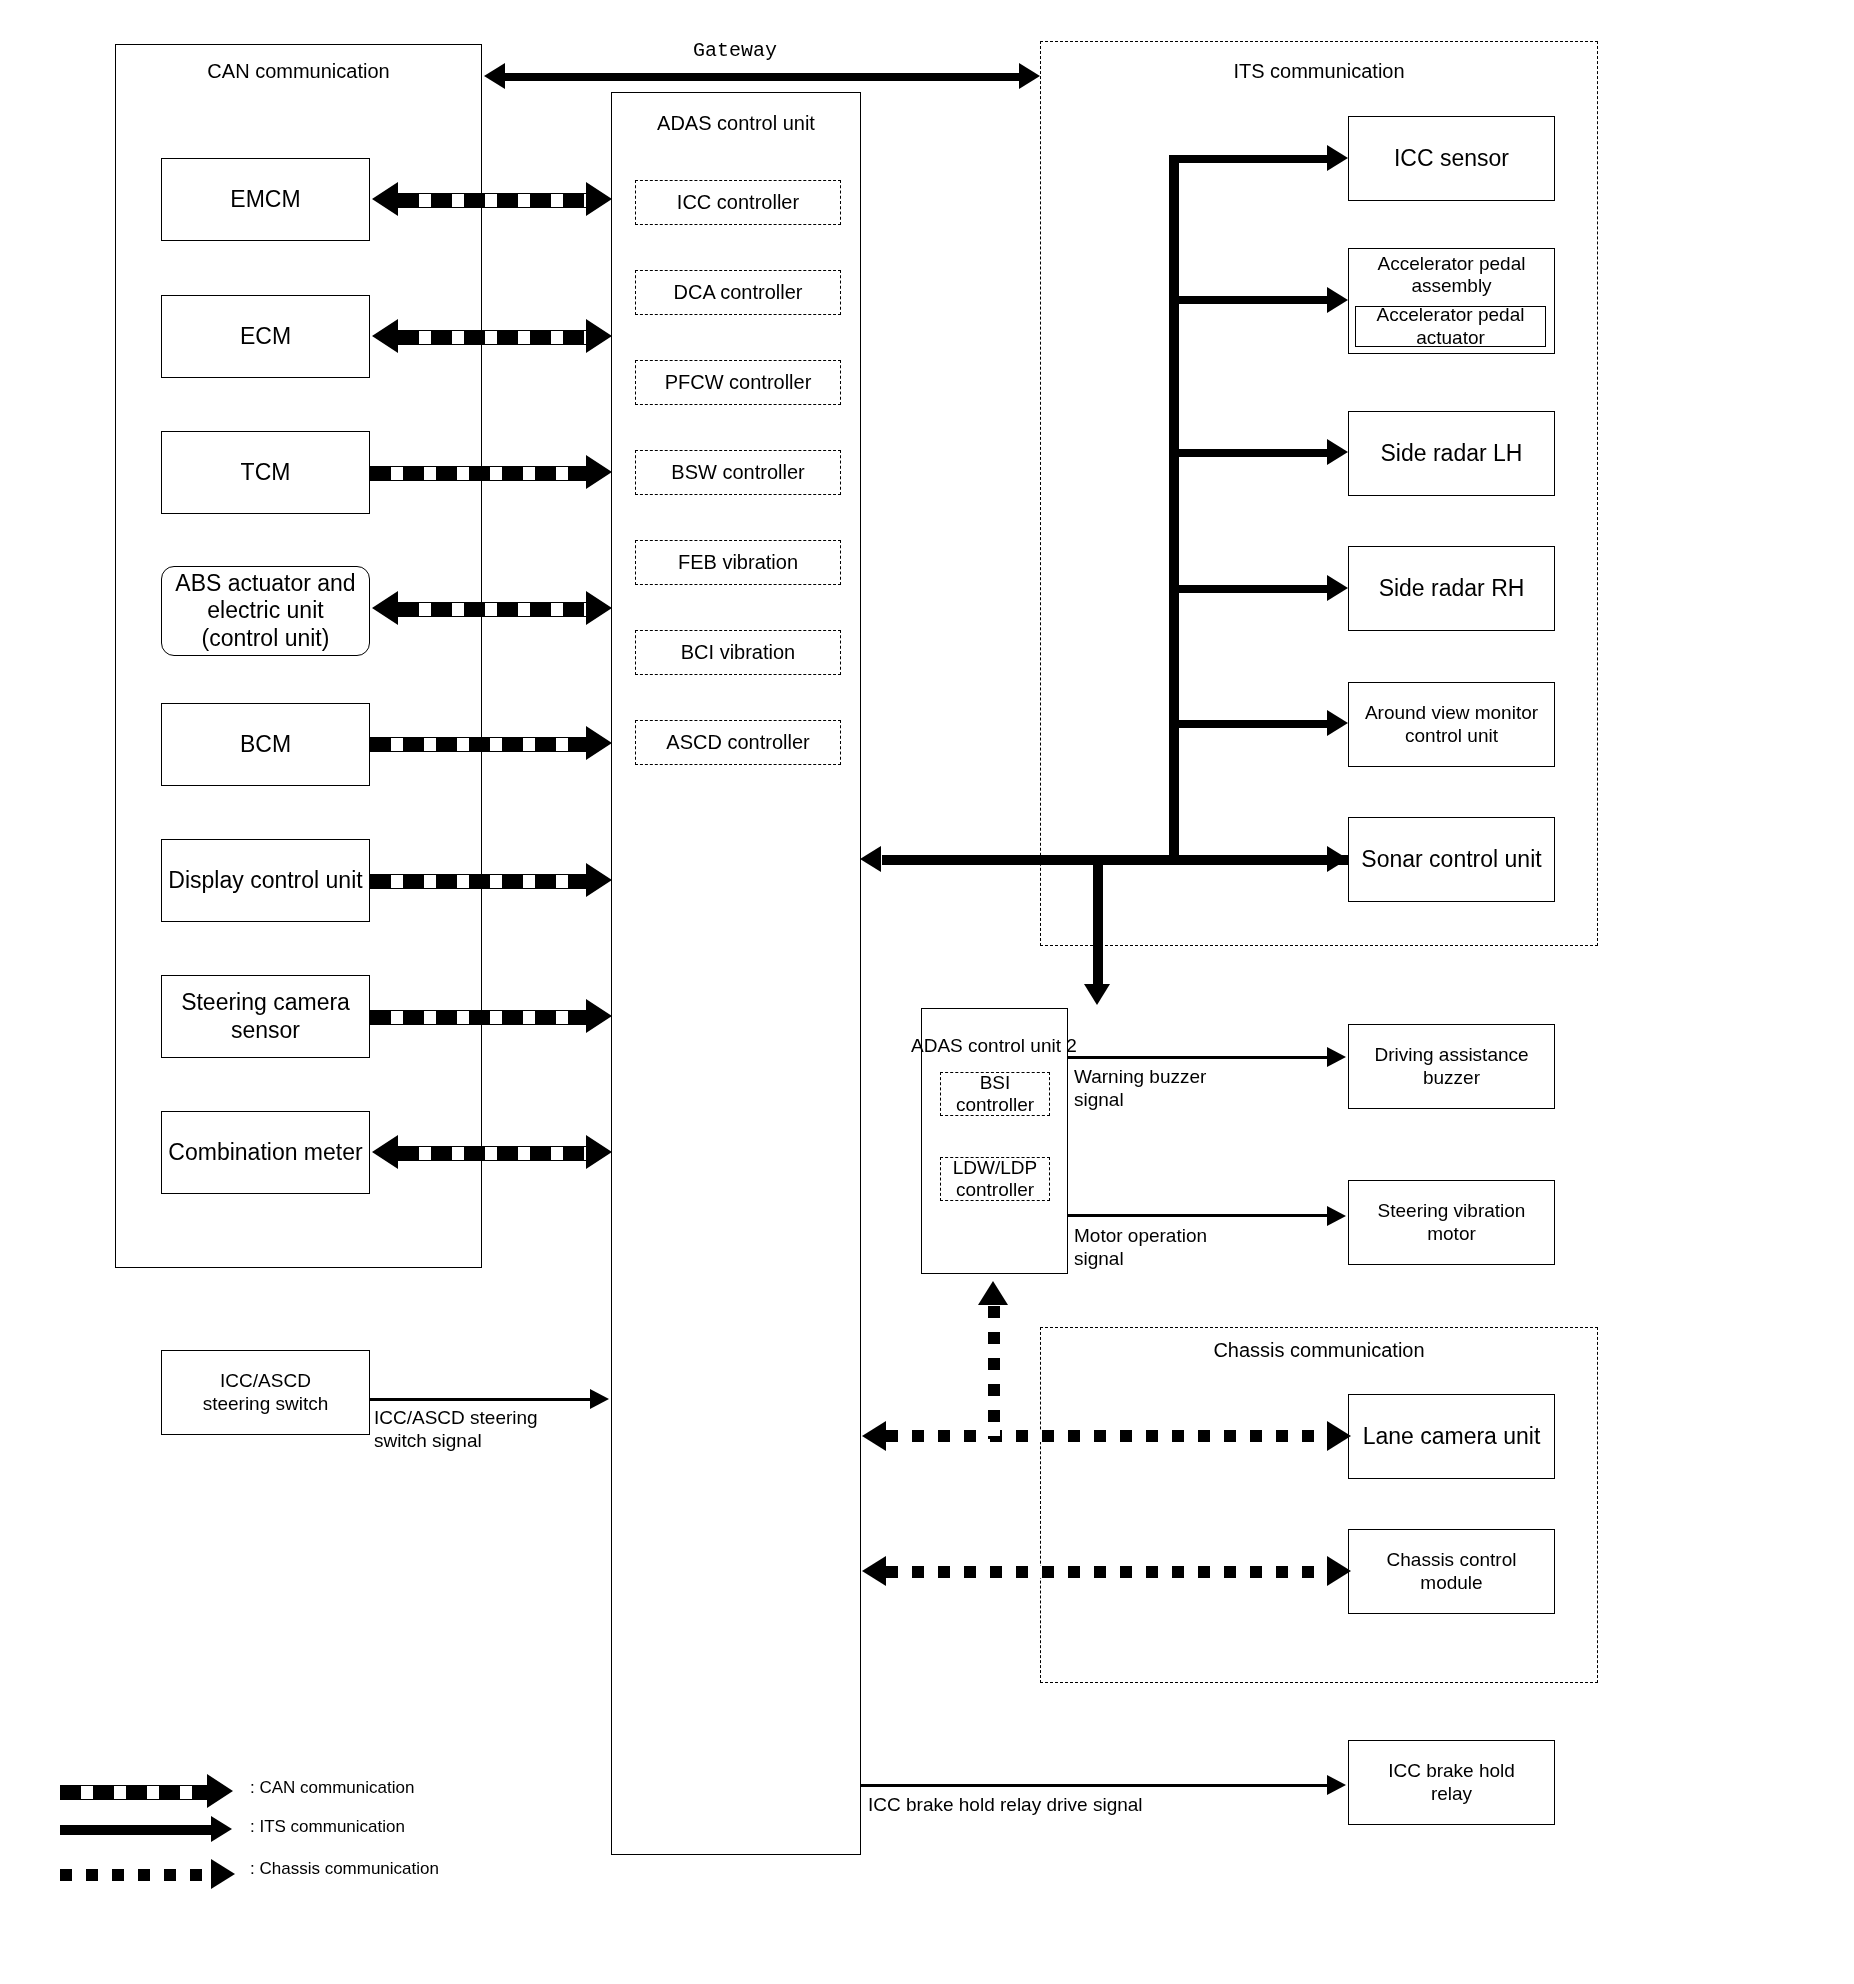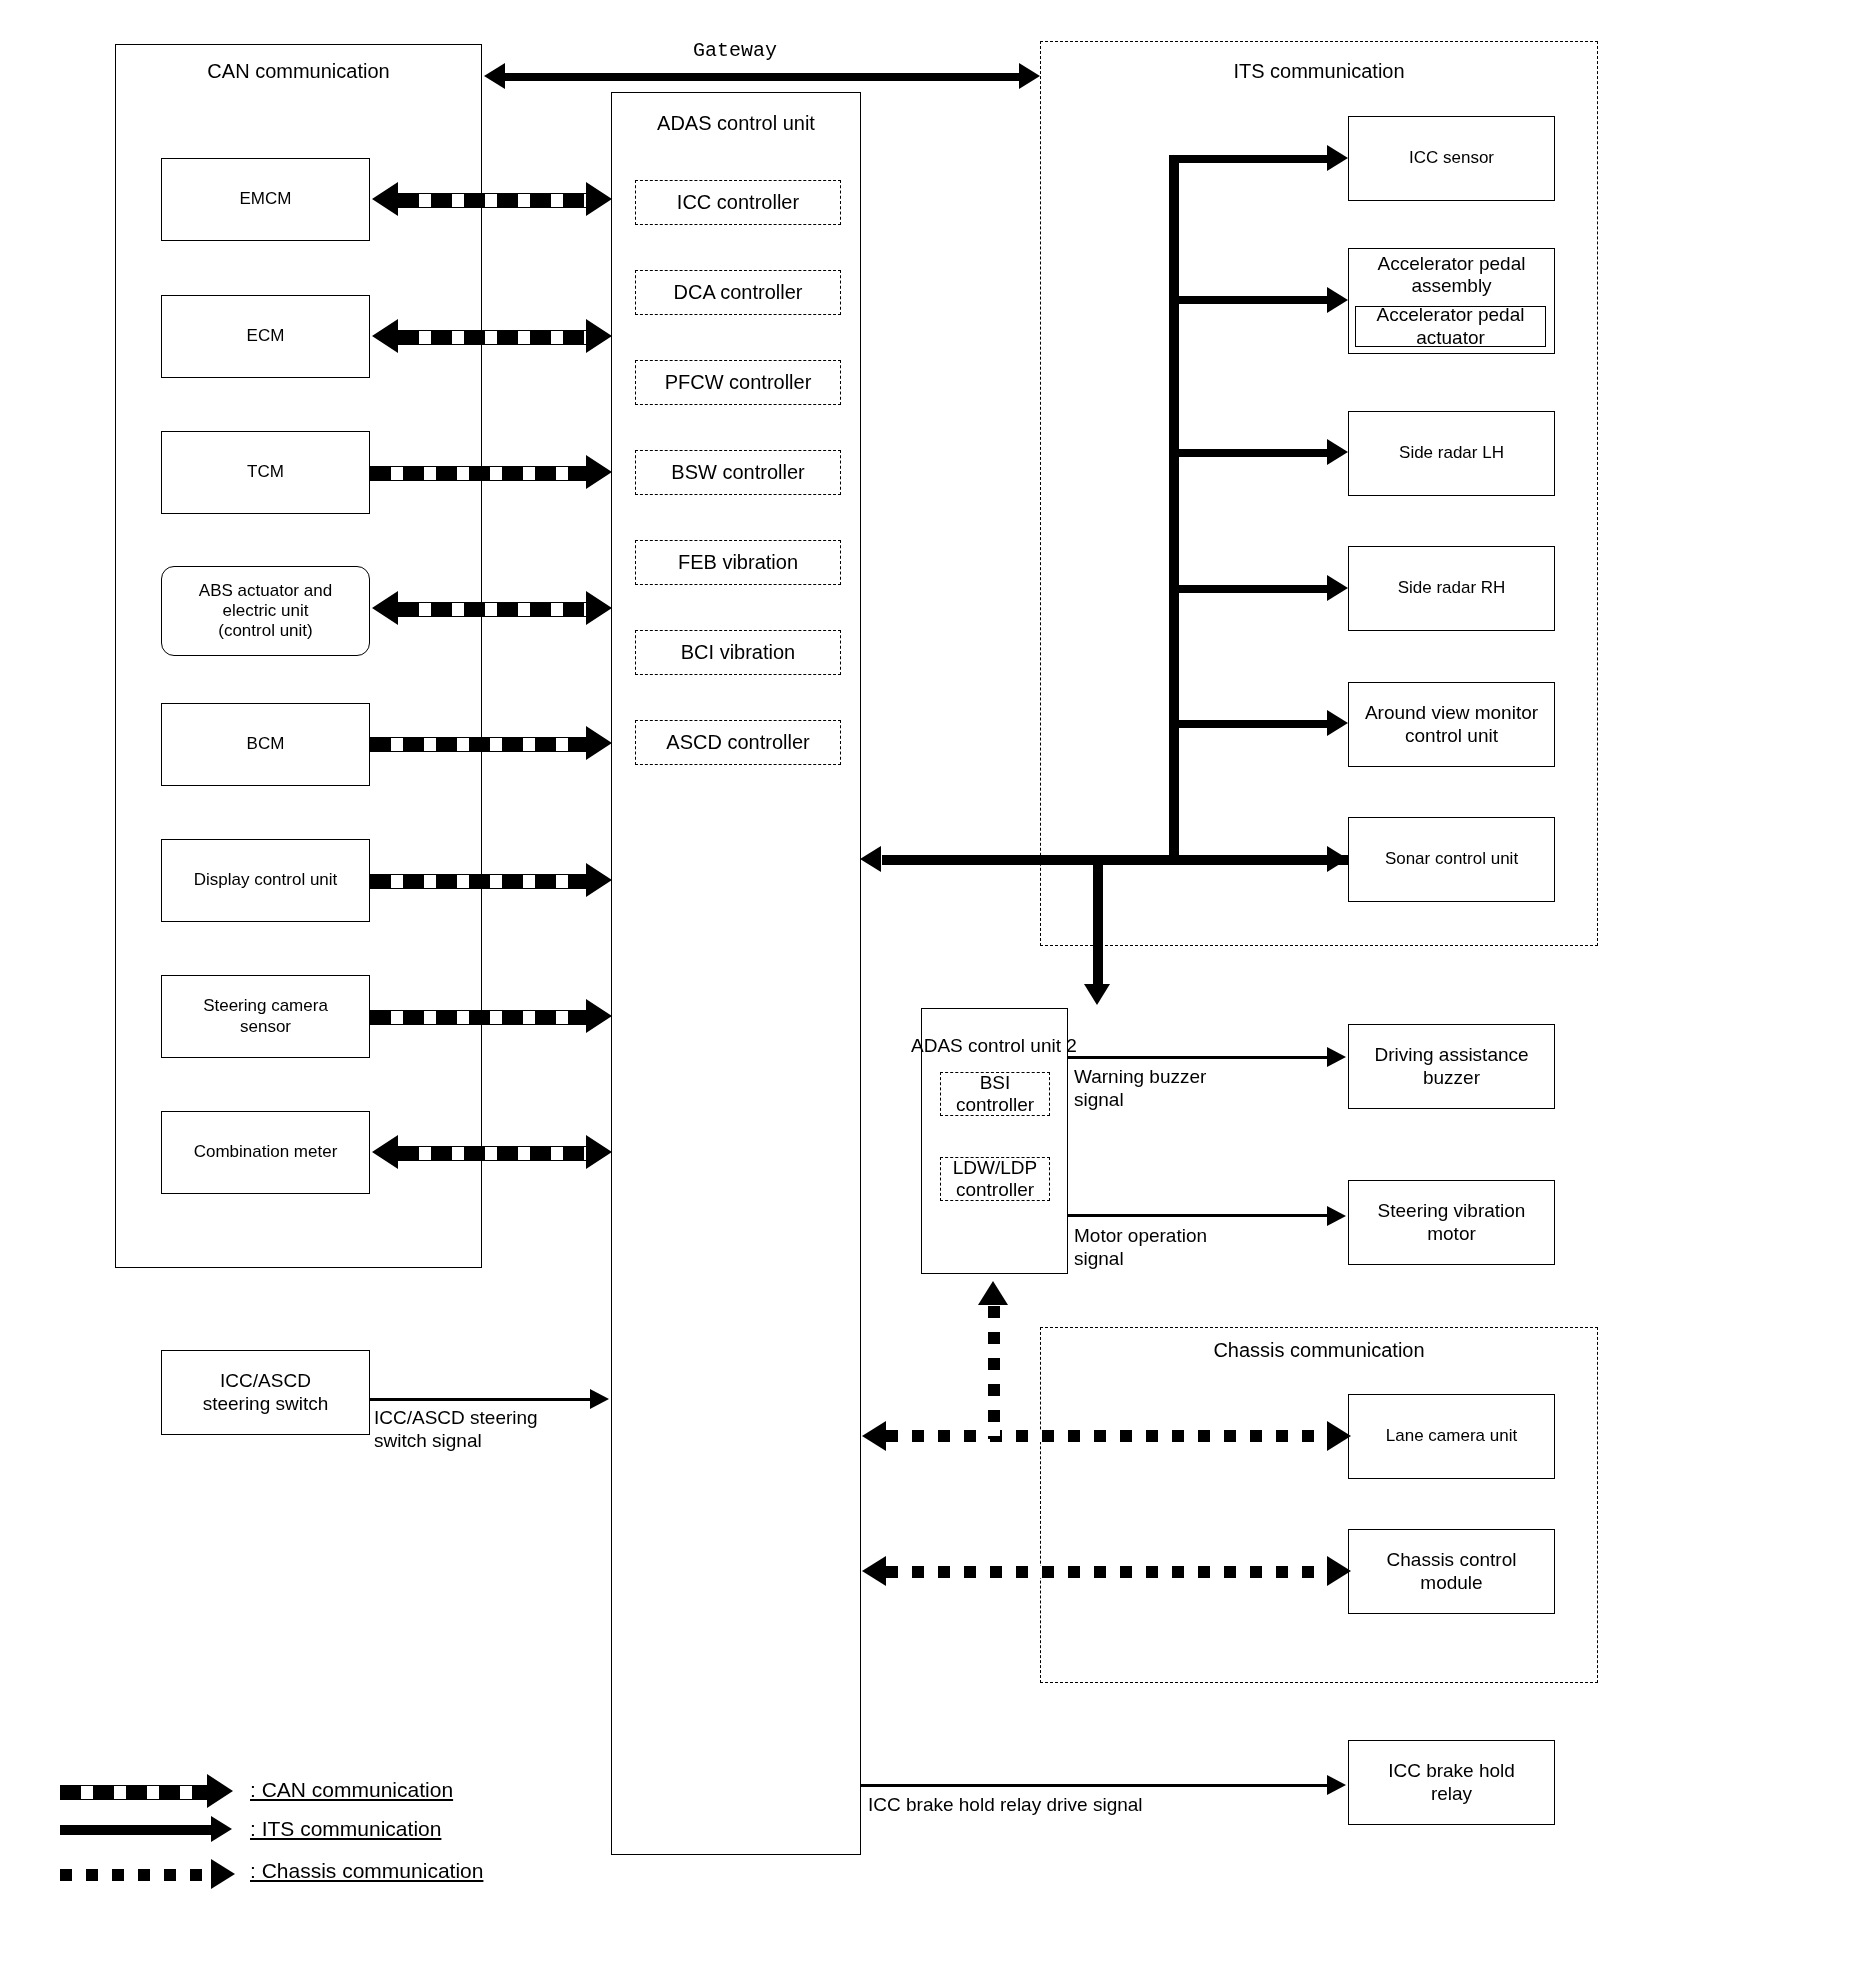--- a/index.html
+++ b/index.html
@@ -2,21 +2,21 @@
 <html style="font-size:7.3px"><head>
 <meta charset="utf-8">
 <style>
   html,body{margin:0;padding:0;background:#fff;}
   body{font-family:"Liberation Sans","DejaVu Sans",sans-serif;color:#000;}
   #canvas{position:relative;width:1855px;height:1985px;background:#fff;overflow:hidden;}
 
   
   .box{position:absolute;border:1.8px solid #000;background:#fff;box-sizing:border-box;
        display:flex;align-items:center;justify-content:center;text-align:center;
-       font-size:17px;line-height:1.18;padding:1.8px 4.6px;}
+       font-size:23px;line-height:1.18;padding:1.8px 4.6px;}
   .grp{position:absolute;border:1.8px solid #000;background:transparent;box-sizing:border-box;}
   .grp-dash{position:absolute;border:1.8px dashed #000;background:transparent;box-sizing:border-box;}
   .inner-dash{position:absolute;border:1.8px dashed #000;background:#fff;box-sizing:border-box;
        display:flex;align-items:center;justify-content:center;text-align:center;
        font-size:20px;line-height:1.15;}
   .caption{position:absolute;font-size:20px;text-align:center;white-space:nowrap;}
   .lbl{position:absolute;font-size:19px;line-height:1.22;text-align:left;}
 
   
   .its-h{position:absolute;height:8.3px;background:#000;}
@@ -47,21 +47,21 @@
   .ch-ah-l{position:absolute;width:0;height:0;border-top:15.6px solid transparent;
         border-bottom:15.6px solid transparent;border-right:24px solid #000;}
   .ch-ah-u{position:absolute;width:0;height:0;border-left:15.6px solid transparent;
         border-right:15.6px solid transparent;border-bottom:24px solid #000;}
 
   
   .sig-h{position:absolute;height:2.8px;background:#000;}
   .sig-ah-r{position:absolute;width:0;height:0;border-top:10px solid transparent;
         border-bottom:10px solid transparent;border-left:19px solid #000;}
 
-  .lg-txt{position:absolute;font-size:21px;white-space:nowrap;text-decoration:underline;}
+  .lg-txt{position:absolute;font-size:17px;white-space:nowrap;}
 </style>
 </head>
 <body>
 
 <div id="canvas">
 
   <div class="grp" style="left:115px;top:44px;width:367px;height:1224px;"></div>
   <div class="caption" style="left:115px;top:60px;width:367px;">CAN communication</div>
 
   <div class="grp-dash" style="left:1040px;top:41px;width:558px;height:905px;"></div>

